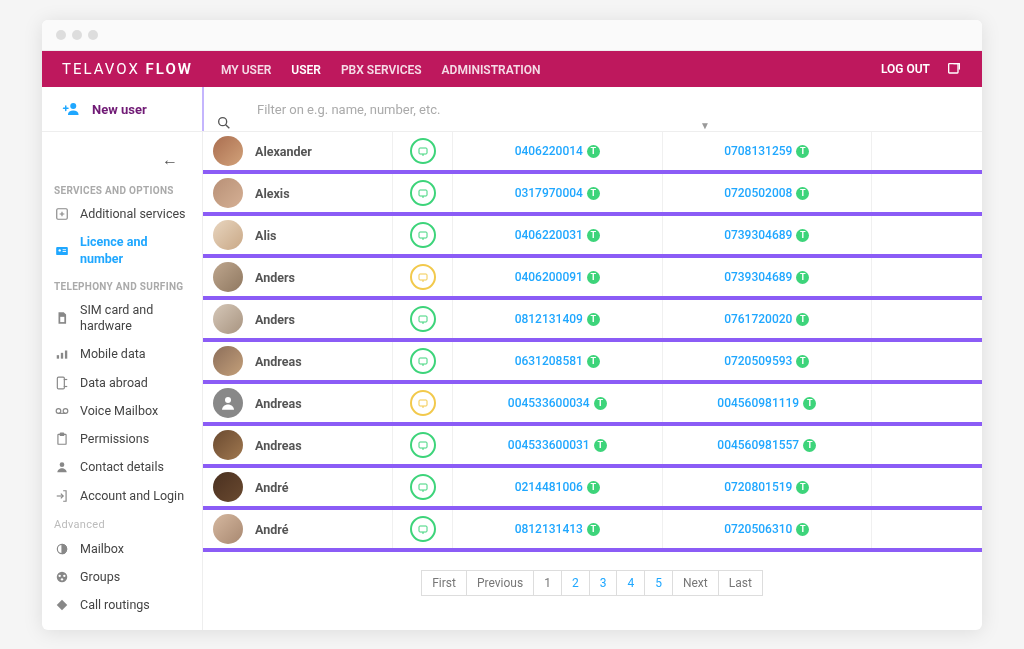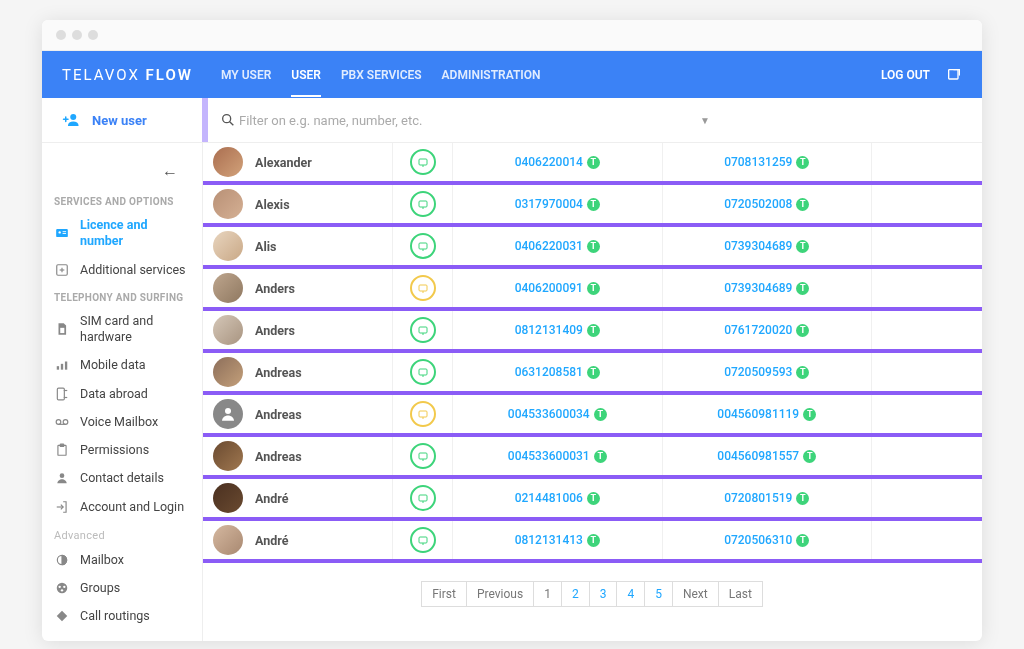--- a/index.html
+++ b/index.html
@@ -1,31 +1,31 @@
 <!DOCTYPE html>
 <html><head>
 <meta charset="utf-8">
 <style>
 * { box-sizing: border-box; margin: 0; padding: 0; font-family: -apple-system, BlinkMacSystemFont, "Segoe UI", Roboto, sans-serif; }
 body { background: #f5f5f5; display: flex; justify-content: center; padding: 20px; }
 .browser-frame { width: 940px; background: #fff; border-radius: 6px; box-shadow: 0 2px 20px rgba(0,0,0,0.1); overflow: hidden; }
 .dots { padding: 10px 14px; background: #fafafa; border-bottom: 1px solid #eee; display: flex; gap: 6px; }
 .dot { width: 10px; height: 10px; border-radius: 50%; background: #ddd; }
-.topbar { background: #3b82f6; display: flex; align-items: center; padding: 0 20px; height: 47px; color: #fff; }
+.topbar { background: #be185d; display: flex; align-items: center; padding: 0 20px; height: 36px; color: #fff; }
 .logo { font-size: 15px; letter-spacing: 2px; font-weight: 400; margin-right: 28px; }
 .logo b { font-weight: 600; }
 .nav { display: flex; gap: 20px; font-size: 12px; font-weight: 600; }
 .nav-item { color: rgba(255,255,255,0.85); cursor: pointer; padding: 16px 0 13px; border-bottom: 2px solid transparent; }
 .nav-item.active { color: #fff; border-bottom: 2px solid #fff; }
 .spacer { flex: 1; }
 .logout { font-size: 12px; font-weight: 600; margin-right: 16px; cursor: pointer; }
 .popout { cursor: pointer; }
 .subbar { display: flex; border-bottom: 1px solid #eee; align-items: center; }
-.newuser { width: 160px; padding: 12px 20px; display: flex; align-items: center; gap: 12px; color: #3b82f6; font-weight: 700; font-size: 13px; cursor: pointer; }
-.search-wrap { flex: 1; display: flex; align-items: center; padding: 0 12px; gap: 3px; border-left: 6px solid #c4b5fd; position: relative; }
+.newuser { width: 160px; padding: 12px 20px; display: flex; align-items: center; gap: 12px; color: #701a75; font-weight: 700; font-size: 13px; cursor: pointer; }
+.search-wrap { flex: 1; display: flex; align-items: flex-end; padding: 0 12px; gap: 25px; border-left: 2px solid #c4b5fd; position: relative; }
 .search-input { border: none; outline: none; flex: 1; font-size: 13px; color: #666; height: 44px; }
 .search-input::placeholder { color: #aaa; }
 .dropdown-caret { margin-right: 260px; color: #999; font-size: 10px; cursor: pointer; }
 .body-row { display: flex; }
 .sidebar { width: 160px; padding: 10px 0; font-size: 12px; }
 .back-arrow { text-align: right; padding: 8px 24px; color: #555; cursor: pointer; font-size: 16px; }
 .section-title { color: #aaa; font-size: 10px; font-weight: 700; padding: 8px 12px 4px; letter-spacing: 0.3px; }
 .side-item { display: flex; align-items: center; gap: 10px; padding: 6px 12px; color: #444; cursor: pointer; font-size: 12.5px; line-height: 1.3; }
 .side-item.active { color: #1fa7ff; font-weight: 700; }
 .side-item .icon { width: 16px; display: inline-flex; justify-content: center; color: #888; flex-shrink: 0; }
@@ -101,40 +101,40 @@
       <input class="search-input" placeholder="Filter on e.g. name, number, etc." style="">
       <span class="dropdown-caret">▼</span>
     </div>
   </div>
 
   <div class="body-row">
     <div class="sidebar">
       <div class="back-arrow">←</div>
 
       <div class="section-title">SERVICES AND OPTIONS</div>
+      <div class="side-item">
+        <span class="icon">
+            <svg width="14" height="14" viewBox="0 0 24 24" fill="none" stroke="#888" stroke-width="2">
+              <rect x="3" y="3" width="18" height="18" rx="2"></rect>
+              <line x1="12" y1="8" x2="12" y2="16"></line>
+              <line x1="8" y1="12" x2="16" y2="12"></line>
+            </svg>
+          </span>
+        <span>Additional services</span>
+      </div>
       <div class="side-item active">
         <span class="icon">
             <svg width="14" height="14" viewBox="0 0 24 24" fill="#1fa7ff">
               <rect x="2" y="5" width="20" height="14" rx="2"></rect>
               <circle cx="8" cy="11" r="2" fill="#fff"></circle>
               <rect x="13" y="9" width="6" height="1.5" fill="#fff"></rect>
               <rect x="13" y="12" width="6" height="1.5" fill="#fff"></rect>
             </svg>
           </span>
         <span>Licence and number</span>
-      </div>
-      <div class="side-item">
-        <span class="icon">
-            <svg width="14" height="14" viewBox="0 0 24 24" fill="none" stroke="#888" stroke-width="2">
-              <rect x="3" y="3" width="18" height="18" rx="2"></rect>
-              <line x1="12" y1="8" x2="12" y2="16"></line>
-              <line x1="8" y1="12" x2="16" y2="12"></line>
-            </svg>
-          </span>
-        <span>Additional services</span>
       </div>
 
       <div class="section-title">TELEPHONY AND SURFING</div>
       <div class="side-item">
         <span class="icon">
             <svg width="14" height="14" viewBox="0 0 24 24" fill="#888">
               <path d="M6 2h9l4 4v16H6z"></path>
               <rect x="9" y="10" width="7" height="9" fill="#fff"></rect>
             </svg>
           </span>

